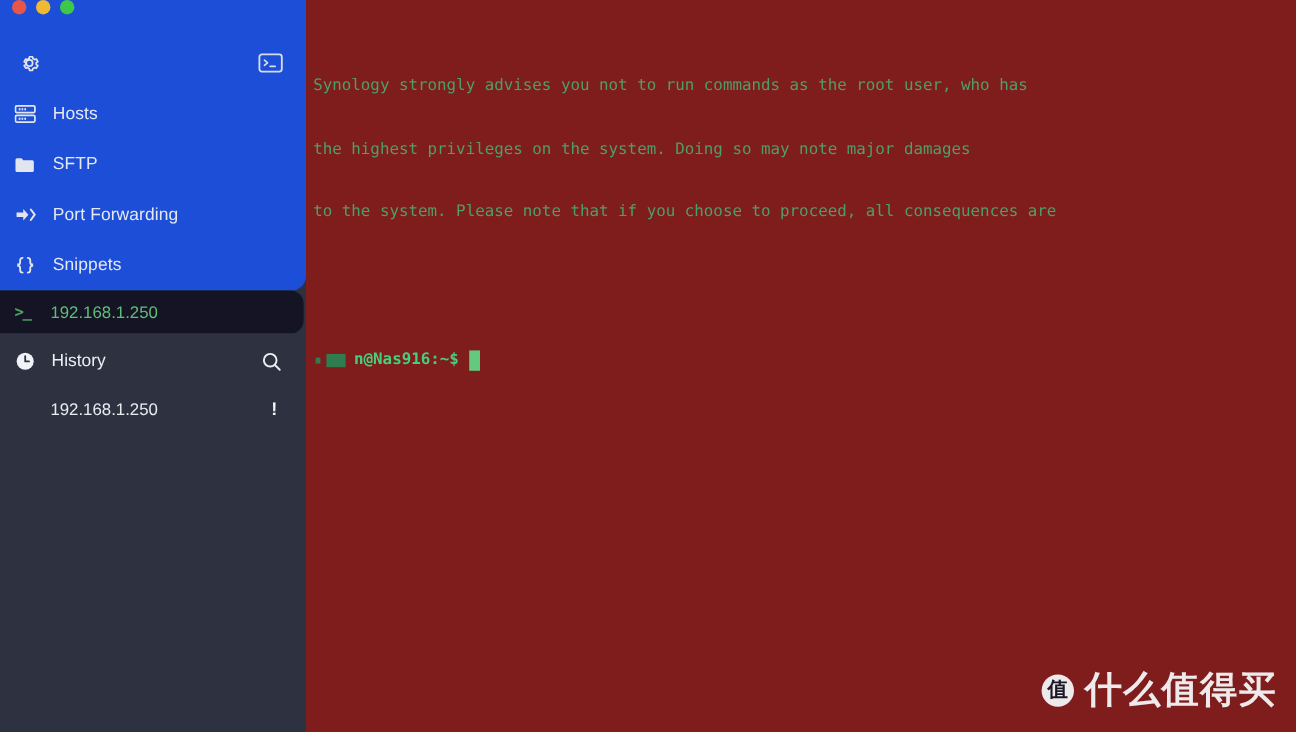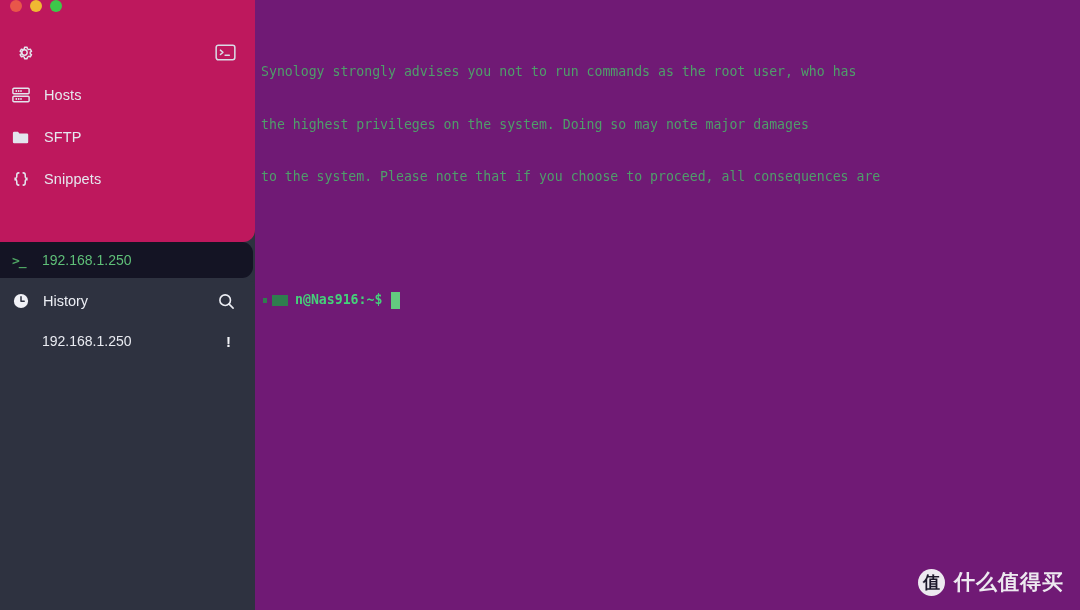--- a/index.html
+++ b/index.html
@@ -32,21 +32,21 @@
     background: #2e3240;
   }
 
   
   .sidebar-top {
     position: absolute;
     left: 0;
     top: 0;
     width: 255px;
     height: 242px;
-    background: #be185d;
+    background: #1d4ed8;
     border-bottom-right-radius: 12px;
     overflow: hidden;
   }
 
   .traffic-lights {
     position: absolute;
     left: 10px;
     top: -3px;
     display: flex;
     gap: 8px;
@@ -207,21 +207,21 @@
     font-size: 15px;
     font-weight: 700;
     line-height: 1;
   }
 
   
   .terminal {
     position: relative;
     flex: 1 1 auto;
     height: 610px;
-    background: #701a75;
+    background: #7f1d1d;
     padding: 28px 0 0 6px;
     box-sizing: border-box;
     overflow: hidden;
   }
   .term-inner {
     font-family: "DejaVu Sans Mono", monospace;
     font-size: 13.2px;
     line-height: 17.5px;
     color: #4f9e6a;
     white-space: pre;
@@ -294,21 +294,21 @@
     display: flex;
     align-items: center;
     justify-content: center;
     font-size: 17px;
     font-weight: 700;
     font-family: "DejaVu Sans", sans-serif;
     line-height: 1;
   }
   .wm-text {
     color: #f4f5f7;
-    font-size: 21px;
+    font-size: 31px;
     font-weight: 700;
     letter-spacing: 1px;
     font-family: "DejaVu Sans", sans-serif;
   }
 </style>
 </head>
 <body>
 
 <div class="app">
 
@@ -358,20 +358,29 @@
 
         <div class="nav-item">
           <span class="nav-icon">
             <svg width="18" height="16" viewBox="0 0 20 17">
               <path d="M1 4.2a1.4 1.4 0 0 1 1.4-1.4h4.3l1.5 1.8h8.4a1.4 1.4 0 0 1 1.4 1.4v8.1a1.4 1.4 0 0 1-1.4 1.4H2.4A1.4 1.4 0 0 1 1 14.1z" fill="#e3e5ee"></path>
             </svg>
           </span>
           <span class="nav-label">SFTP</span>
         </div>
 
+        <div class="nav-item">
+          <span class="nav-icon">
+            <svg width="18" height="16" viewBox="0 0 20 17">
+              <path d="M2 6.3h6.2V3.2L13 8.4l-4.8 5.3v-3.1H2z" fill="#e3e5ee"></path>
+              <path d="M15.2 3.6l3.6 4.8 -3.6 4.9" fill="none" stroke="#e3e5ee" stroke-width="1.9" stroke-linecap="round" stroke-linejoin="round"></path>
+            </svg>
+          </span>
+          <span class="nav-label">Port Forwarding</span>
+        </div>
 
         <div class="nav-item">
           <span class="nav-icon">
             <svg width="18" height="18" viewBox="0 0 20 20">
               <path d="M7.6 3.2c-1.9 0-2.3 1-2.3 2.4v1.8c0 1.3-.5 1.9-1.8 1.9v1.4c1.3 0 1.8.6 1.8 1.9v1.8c0 1.4.4 2.4 2.3 2.4" fill="none" stroke="#e3e5ee" stroke-width="1.7" stroke-linecap="round"></path>
               <path d="M12.4 3.2c1.9 0 2.3 1 2.3 2.4v1.8c0 1.3.5 1.9 1.8 1.9v1.4c-1.3 0-1.8.6-1.8 1.9v1.8c0 1.4-.4 2.4-2.3 2.4" fill="none" stroke="#e3e5ee" stroke-width="1.7" stroke-linecap="round"></path>
             </svg>
           </span>
           <span class="nav-label">Snippets</span>
         </div>

